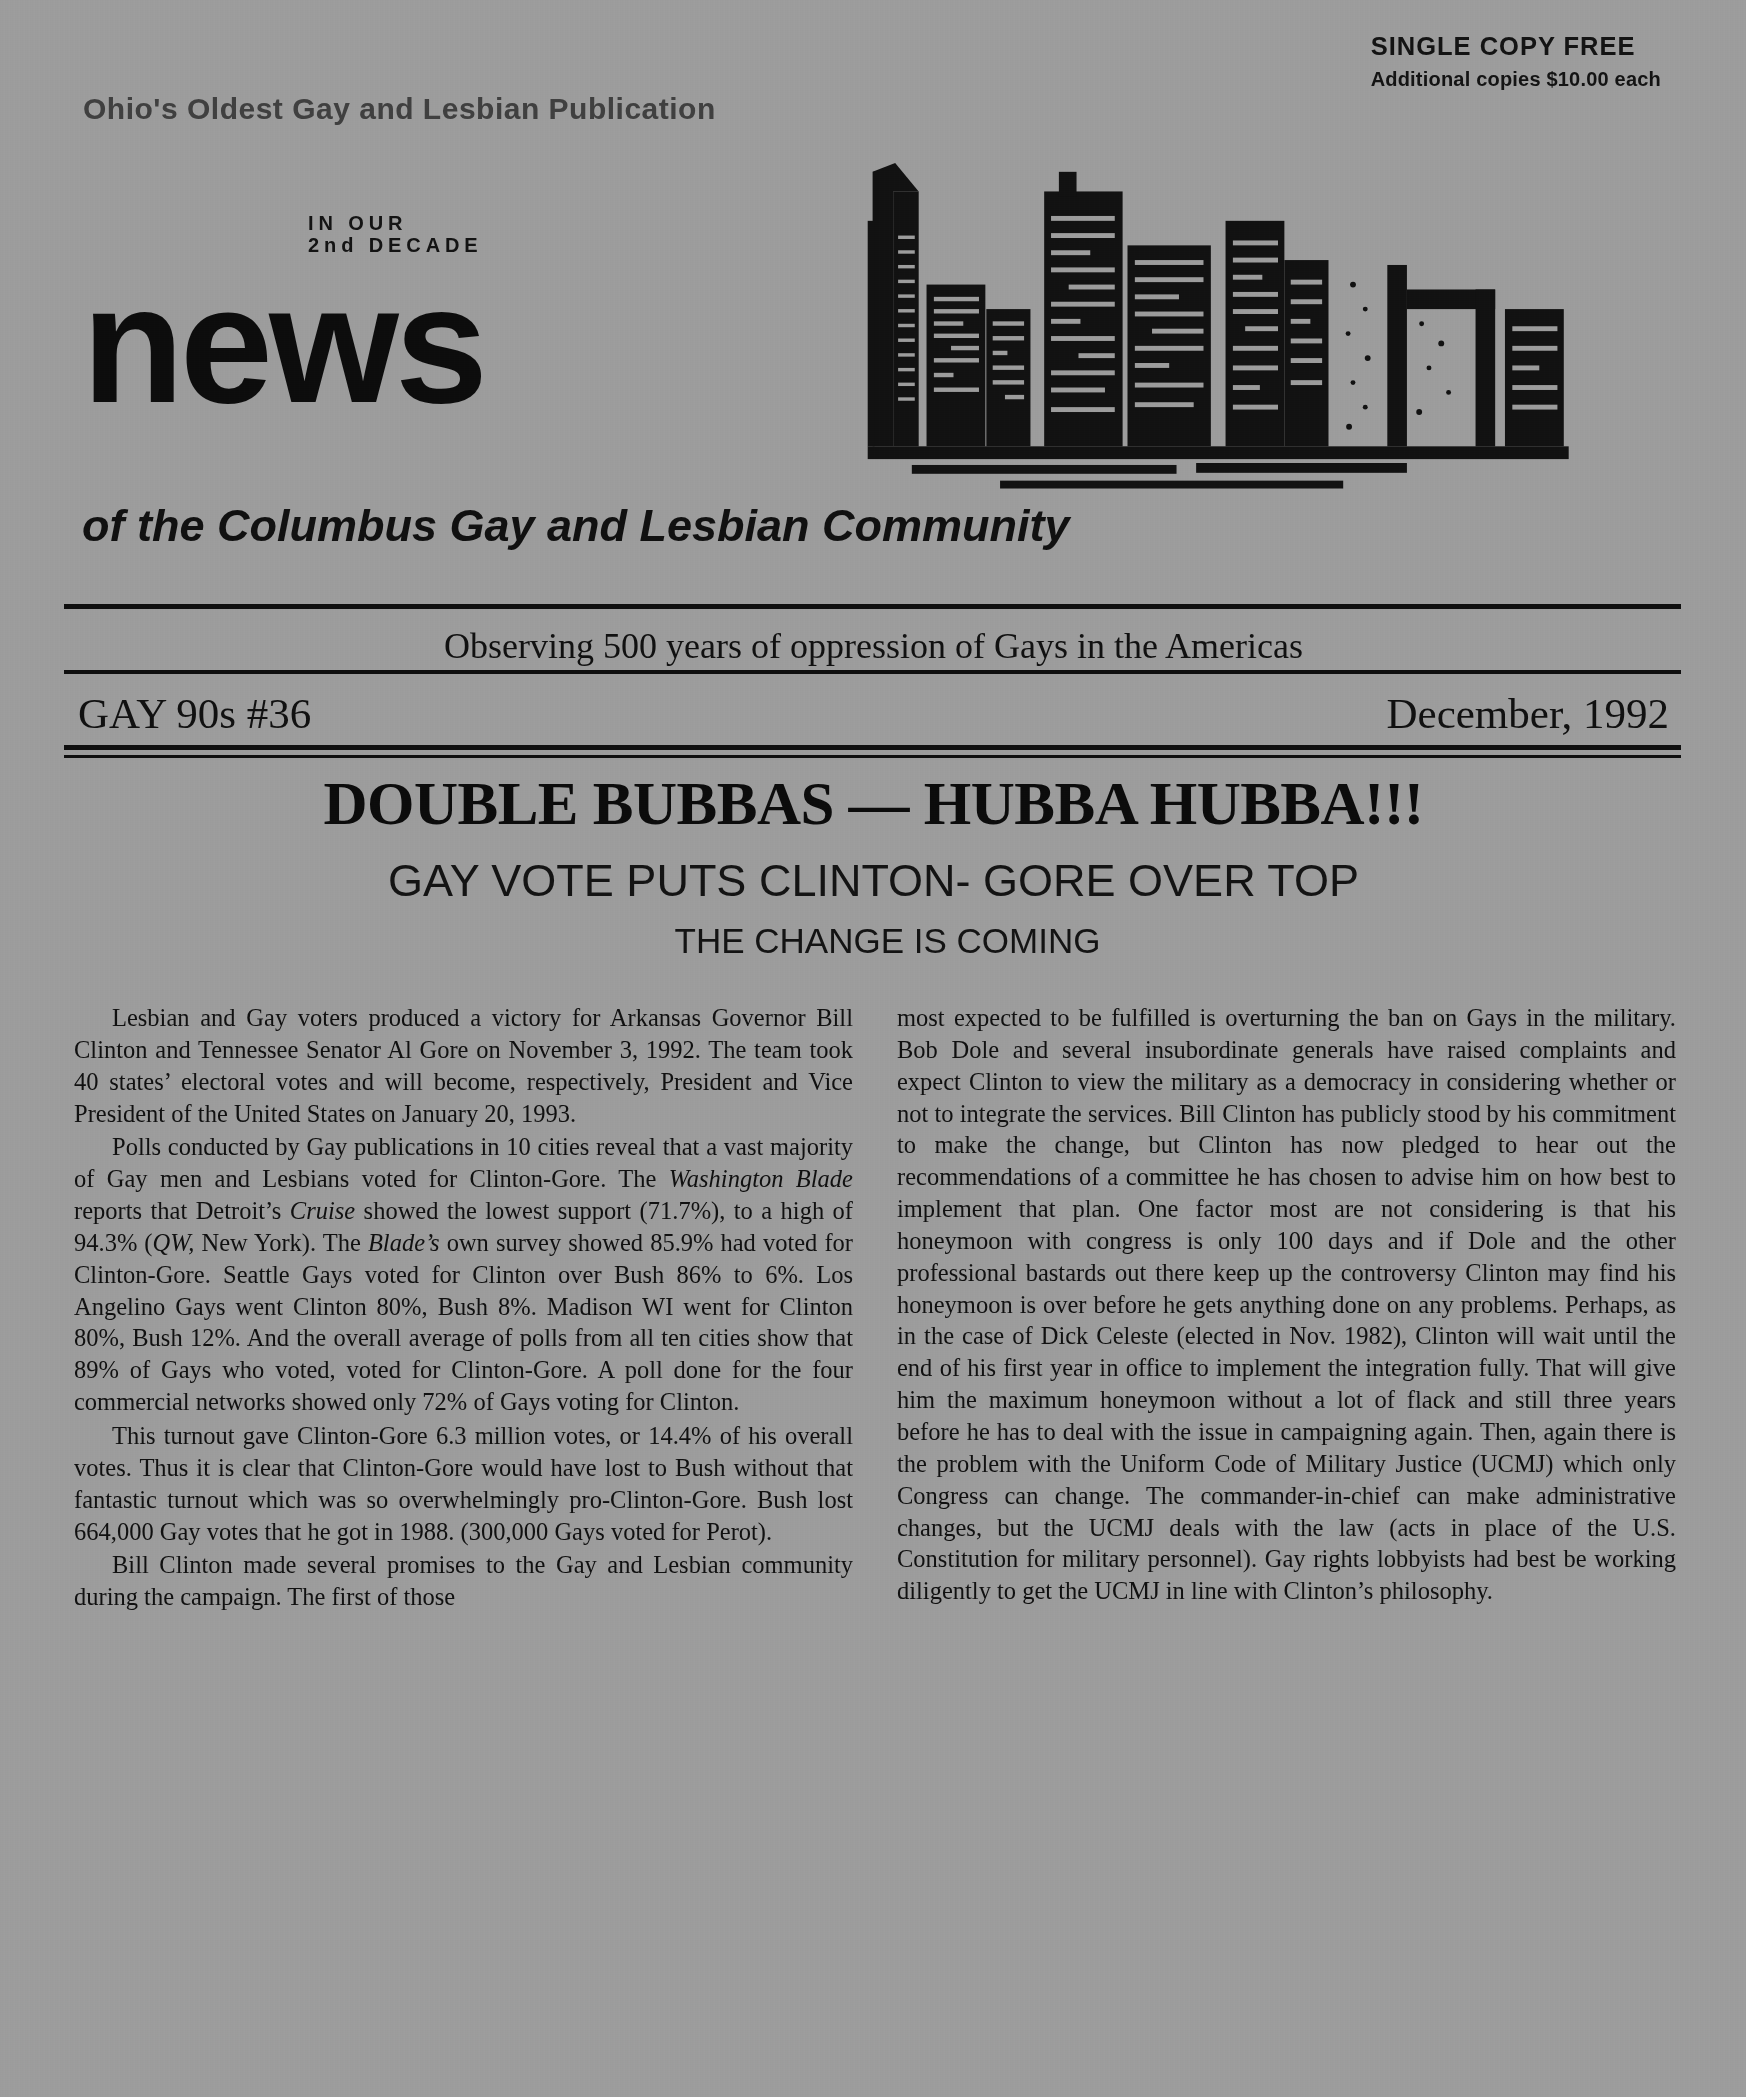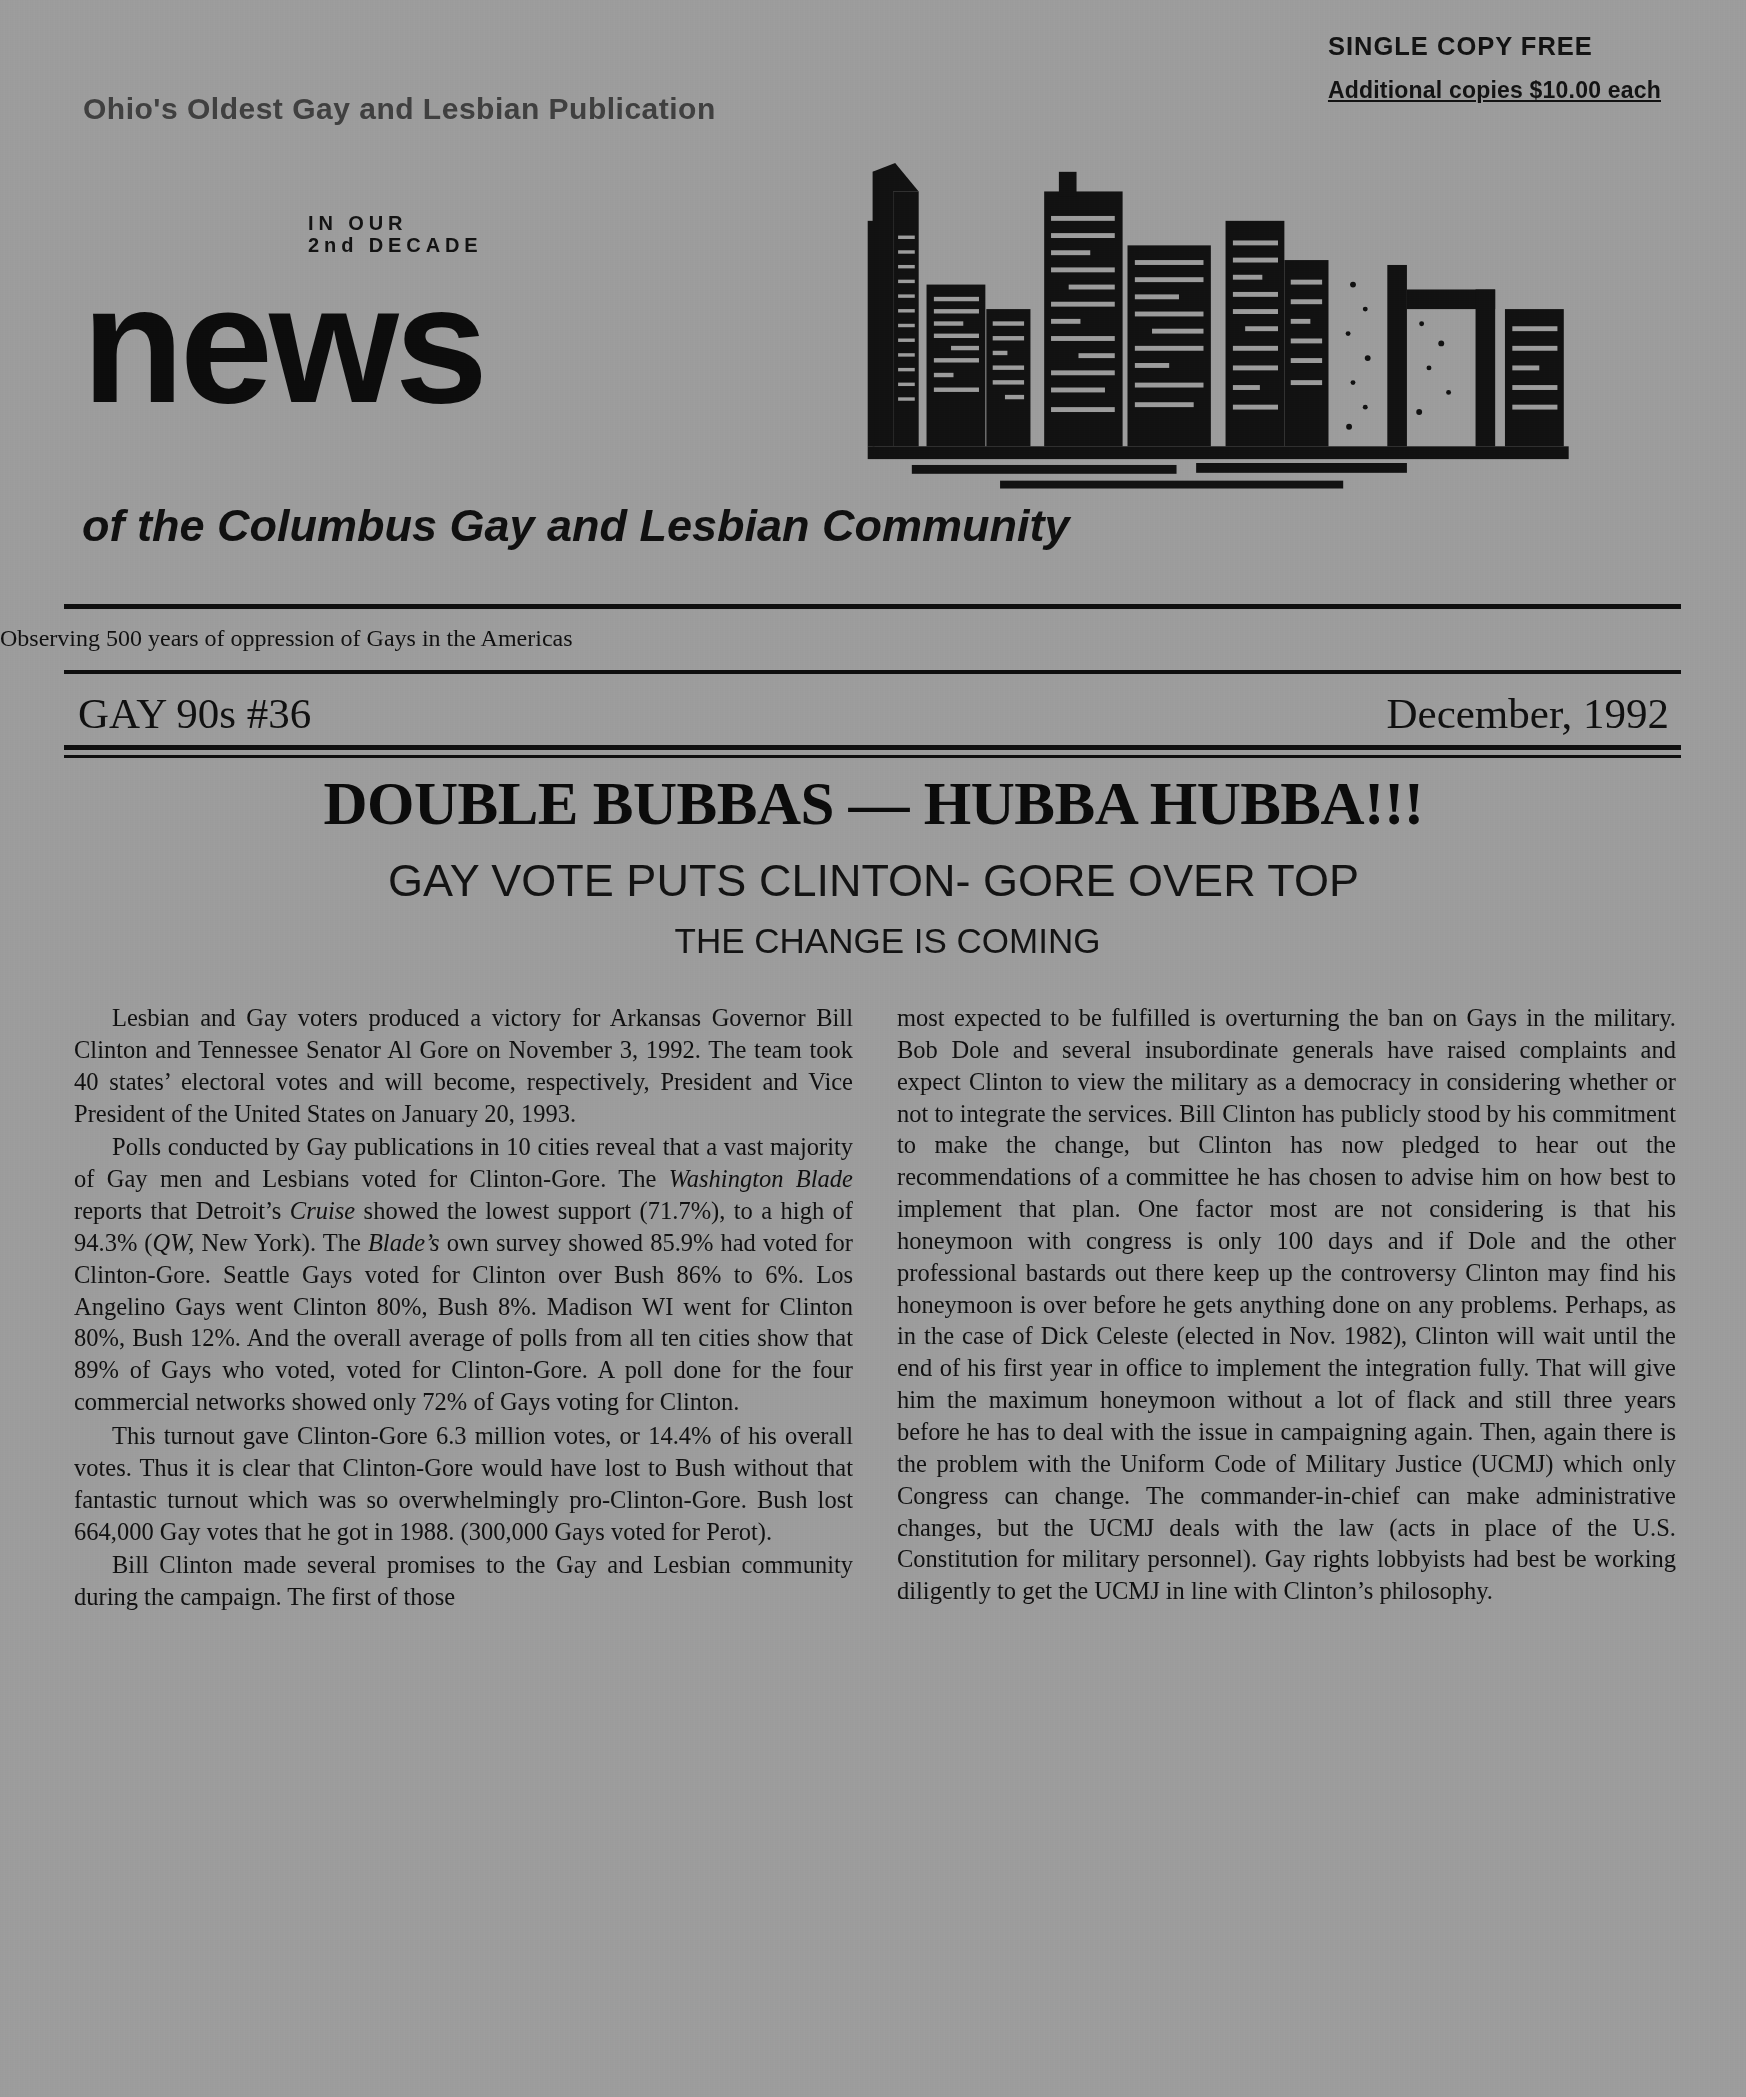--- a/index.html
+++ b/index.html
@@ -52,25 +52,24 @@
     color: #141414;
   }
   .copy-main {
     font-weight: bold;
     font-size: 25.5px;
     letter-spacing: 1px;
     white-space: nowrap;
   }
   .copy-sub {
     font-weight: bold;
-    font-size: 23px;
+    font-size: 20px;
     letter-spacing: 0.2px;
-    margin-top: 16px;
-    white-space: nowrap;
-    text-decoration: underline;
+    margin-top: 7px;
+    white-space: nowrap;
   }
 
   
   .decade {
     position: absolute;
     left: 308px;
     top: 213px;
     font-family: "Liberation Sans", sans-serif;
     font-weight: bold;
     font-size: 20px;
@@ -116,23 +115,23 @@
   
   .rule {
     position: absolute;
     background: #101010;
   }
   .banner-observe {
     position: absolute;
     left: 0;
     right: 0;
     top: 625px;
-    text-align: left;
-    font-family: "Liberation Serif", serif;
-    font-size: 24px;
+    text-align: center;
+    font-family: "Liberation Serif", serif;
+    font-size: 36px;
     color: #111;
     white-space: nowrap;
   }
   .issue-row {
     position: absolute;
     left: 78px;
     right: 78px;
     top: 689px;
     display: flex;
     justify-content: space-between;

